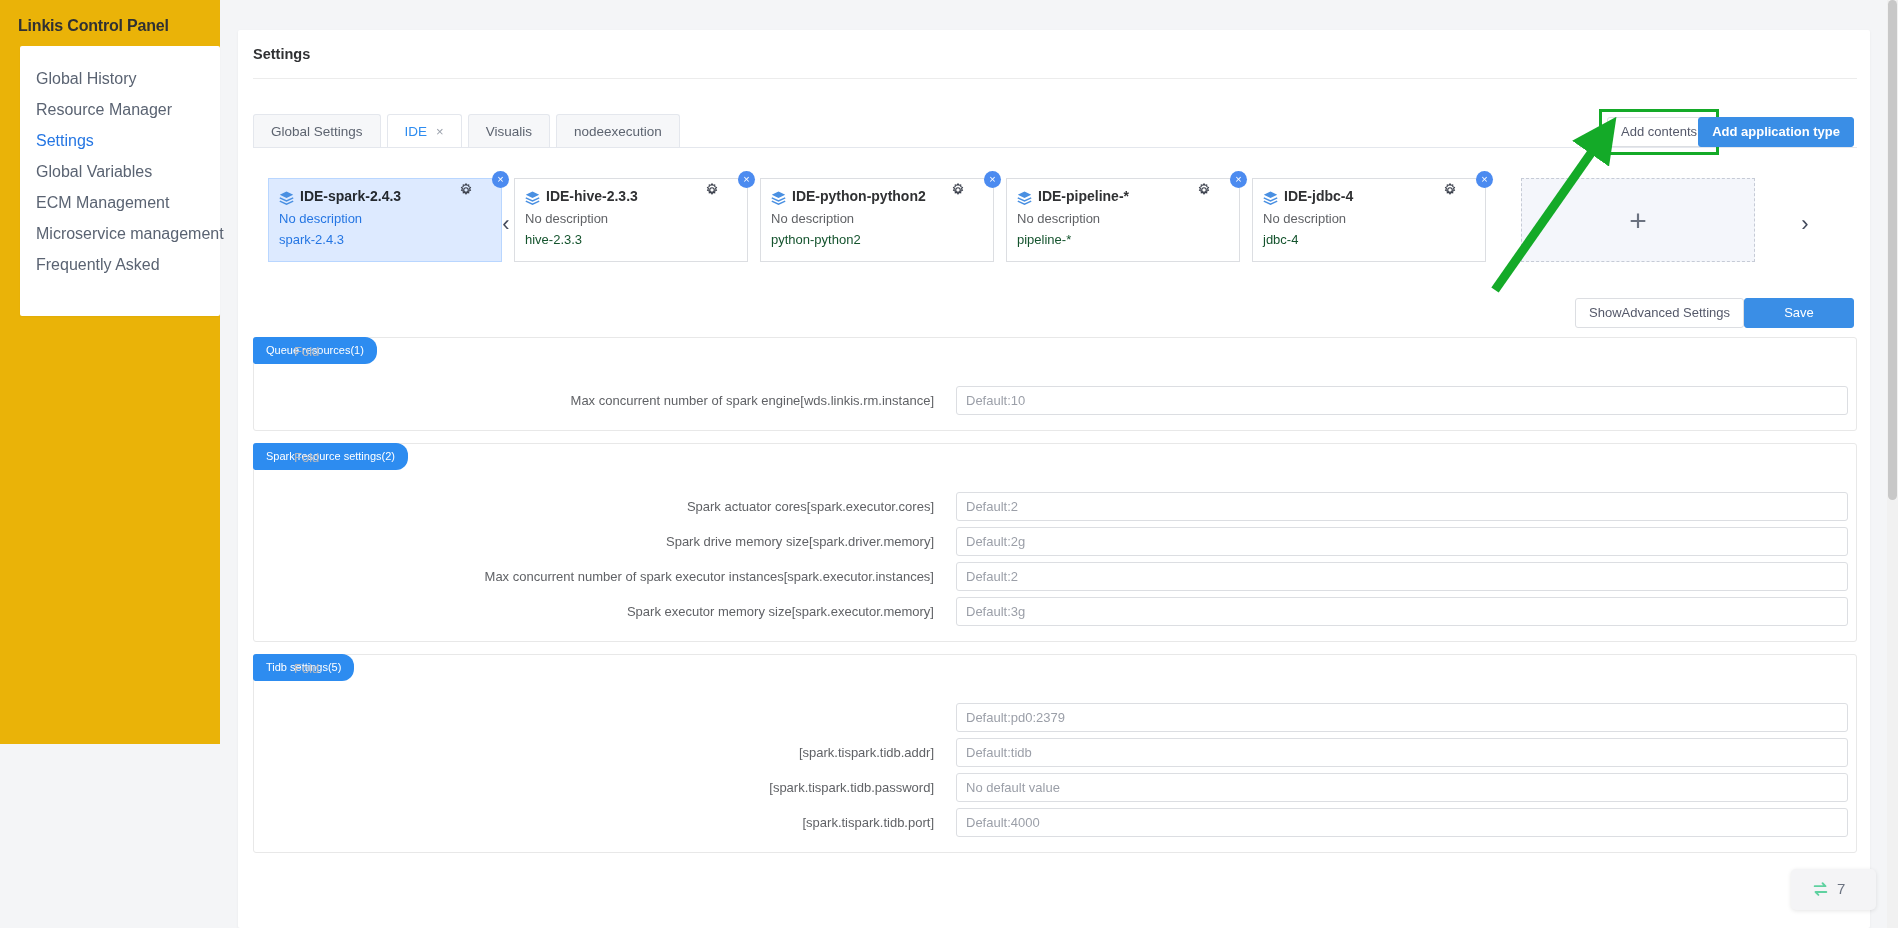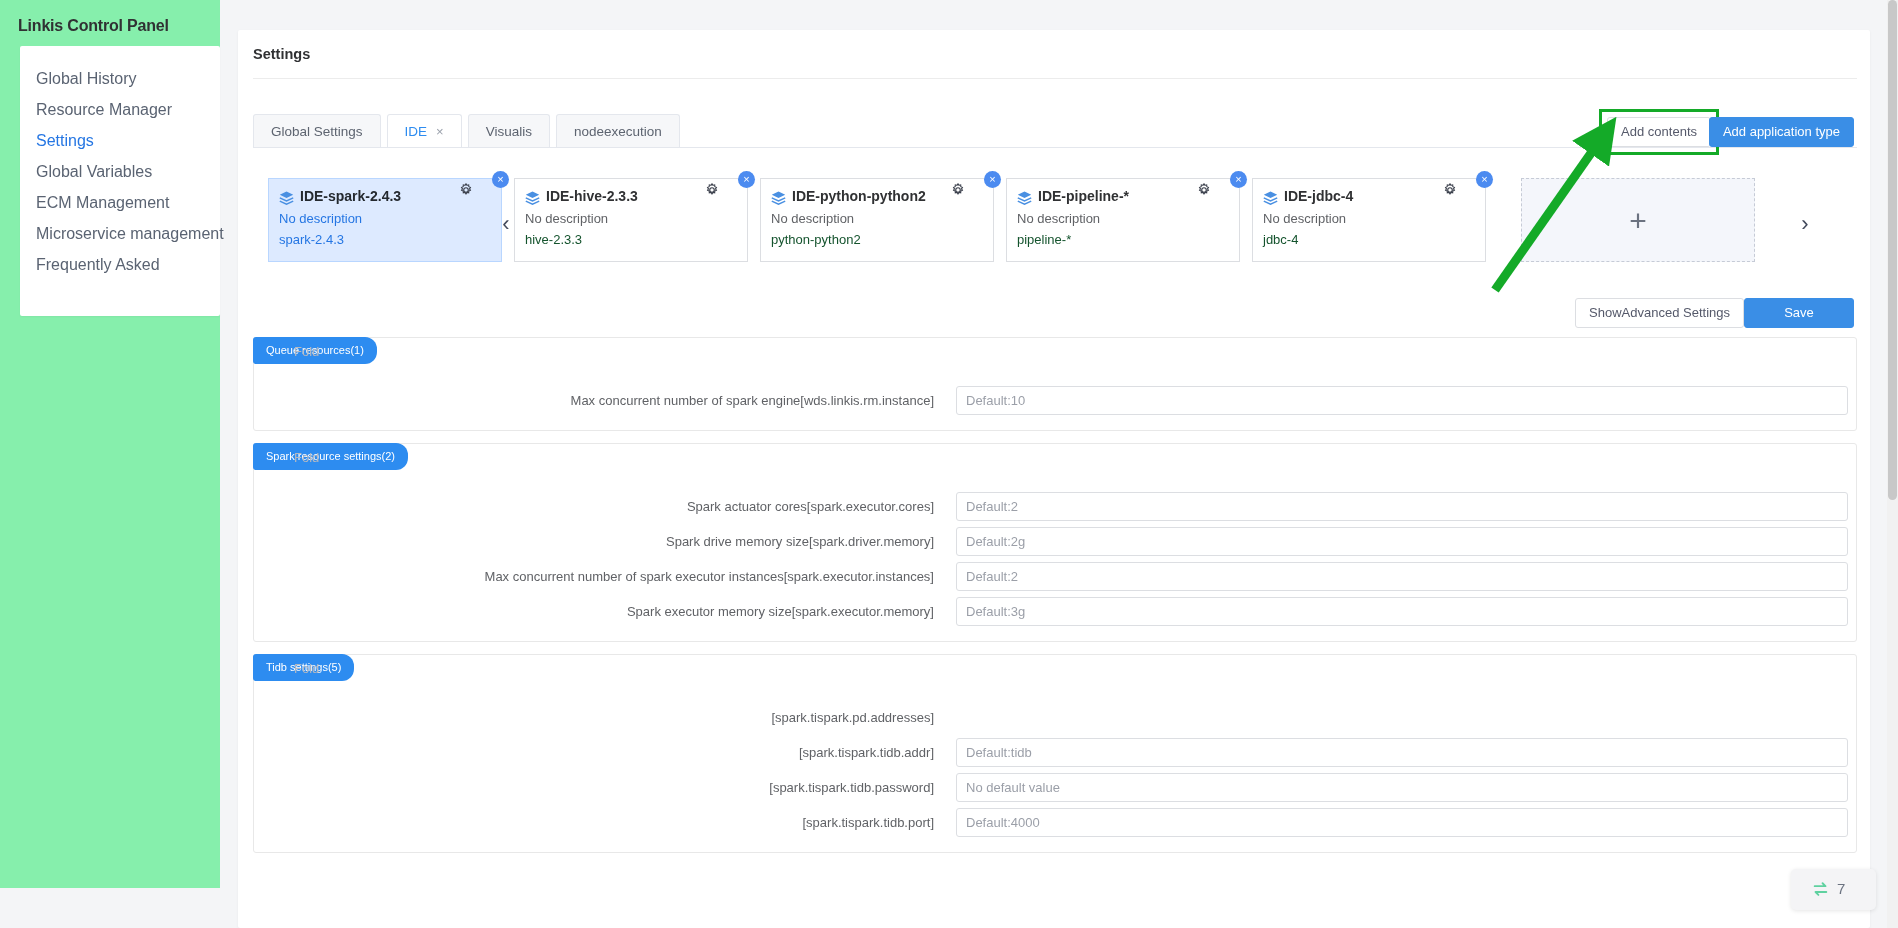--- a/index.html
+++ b/index.html
@@ -8,22 +8,22 @@
     overflow: hidden;
     background: #f4f5f7;
     font-family: "Liberation Sans", sans-serif;
     -webkit-font-smoothing: antialiased;
   }
   .page { position: relative; width: 1898px; height: 928px; }
 
   
   .sidebar {
     position: absolute; left: 0; top: 0;
-    width: 220px; height: 888px;
-    background: #86efac;
+    width: 220px; height: 744px;
+    background: #eab308;
   }
   .brand {
     position: absolute; left: 18px; top: 17px;
     font-size: 16px; font-weight: bold; color: #303133;
     letter-spacing: -0.2px;
     white-space: nowrap;
   }
   .side-card {
     position: absolute; left: 20px; top: 46px;
     width: 200px; height: 270px;
@@ -90,21 +90,21 @@
   .btn-default {
     border: 1px solid #dcdee2; background: #ffffff; color: #55596a;
   }
   .btn-primary {
     border: 1px solid #3a8ee6; background: #3a8ee6; color: #ffffff;
   }
   .add-contents-wrap {
     position: absolute; right: 159px; top: 87px;
   }
   .add-app-type {
-    position: absolute; right: 16px; top: 87px;
+    position: absolute; right: 16px; top: 87px; font-weight: bold;
   }
   .hl-box {
     position: absolute; left: -8px; top: -8px;
     width: calc(100% + 16px); height: calc(100% + 16px);
     border: 3px solid #14aa28; box-sizing: border-box;
     pointer-events: none;
   }
 
   
   .carousel { position: absolute; left: 15px; top: 140px; width: 1604px; height: 110px; }
@@ -405,21 +405,21 @@
             </div>
           </div>
         </div>
         <div class="section" style="top: 624px;">
           <div class="sec-head">
             <div class="sec-tag">Tidb settings(5)</div>
             <div class="sec-fold" style="left: 40px;">Fold</div>
           </div>
           <div style="padding-top: 19px; padding-bottom: 12px;">
             <div class="row">
-              <div class="row-label">[spark.tispark.pd.addresses]</div>
+              <input class="row-input" type="text" placeholder="Default:pd0:2379" style="">
             </div>
             <div class="row">
               <div class="row-label">[spark.tispark.tidb.addr]</div>
               <input class="row-input" type="text" placeholder="Default:tidb" style="">
             </div>
             <div class="row">
               <div class="row-label">[spark.tispark.tidb.password]</div>
               <input class="row-input" type="text" placeholder="No default value" style="">
             </div>
             <div class="row">

